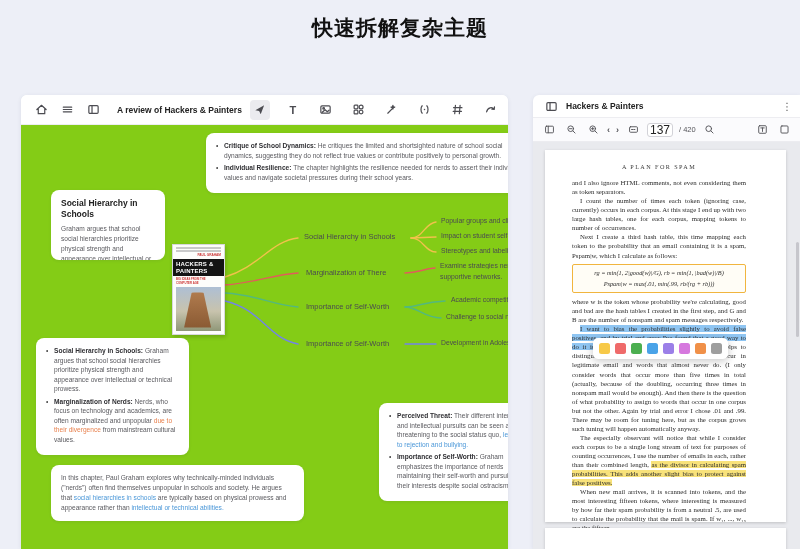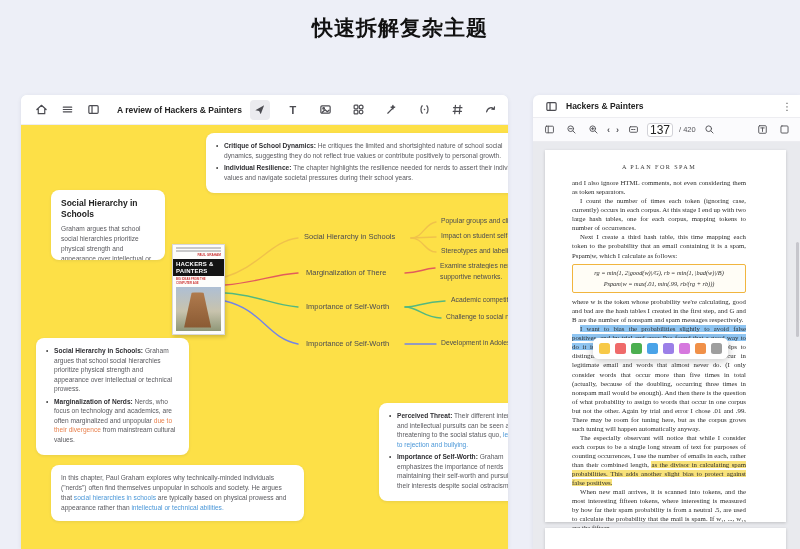--- a/index.html
+++ b/index.html
@@ -19,21 +19,21 @@
   
   .board-toolbar { height:30px; background:#fff; display:flex; align-items:center; padding:0 10px; border-bottom:1px solid #ededf1; }
   .tb-icon { width:20px; height:20px; display:flex; align-items:center; justify-content:center; color:#4c4c52; margin-right:6px; border-radius:4px; flex:0 0 auto; }
   .tb-icon svg { width:13px; height:13px; stroke:#4c4c52; fill:none; stroke-width:1.3; stroke-linecap:round; stroke-linejoin:round; }
   .tb-icon.selected { background:#ebebef; }
   .board-title { font-size:8.5px; font-weight:700; color:#222; margin:0 8px; white-space:nowrap; }
   .tool-group { margin-left:auto; display:flex; align-items:center; gap:7px; }
   .tb-letter { font-size:11px; font-weight:700; color:#4c4c52; }
 
   
-  .board-canvas { position:relative; width:531px; height:424px; background:#fde047; overflow:hidden; }
+  .board-canvas { position:relative; width:531px; height:424px; background:#84cc16; overflow:hidden; }
   .card { position:absolute; background:#fff; border-radius:8px; box-shadow:0 1px 3px rgba(50,55,80,.10); padding:8px 10px; }
   .card ul { list-style:none; }
   .card li { position:relative; padding-left:8px; font-size:6.6px; line-height:1.45; color:#5a5a5f; margin-bottom:3px; }
   .card li::before { content:"•"; position:absolute; left:0; top:0; color:#444; }
   .card b { color:#2f2f33; }
   .link-blue { color:#4a97d8; }
   .link-orange { color:#e8824f; }
   .card-h { font-size:8.5px; font-weight:700; color:#222; line-height:1.25; margin-bottom:5px; }
   .card-body { font-size:6.6px; line-height:1.5; color:#5a5a5f; }
 

